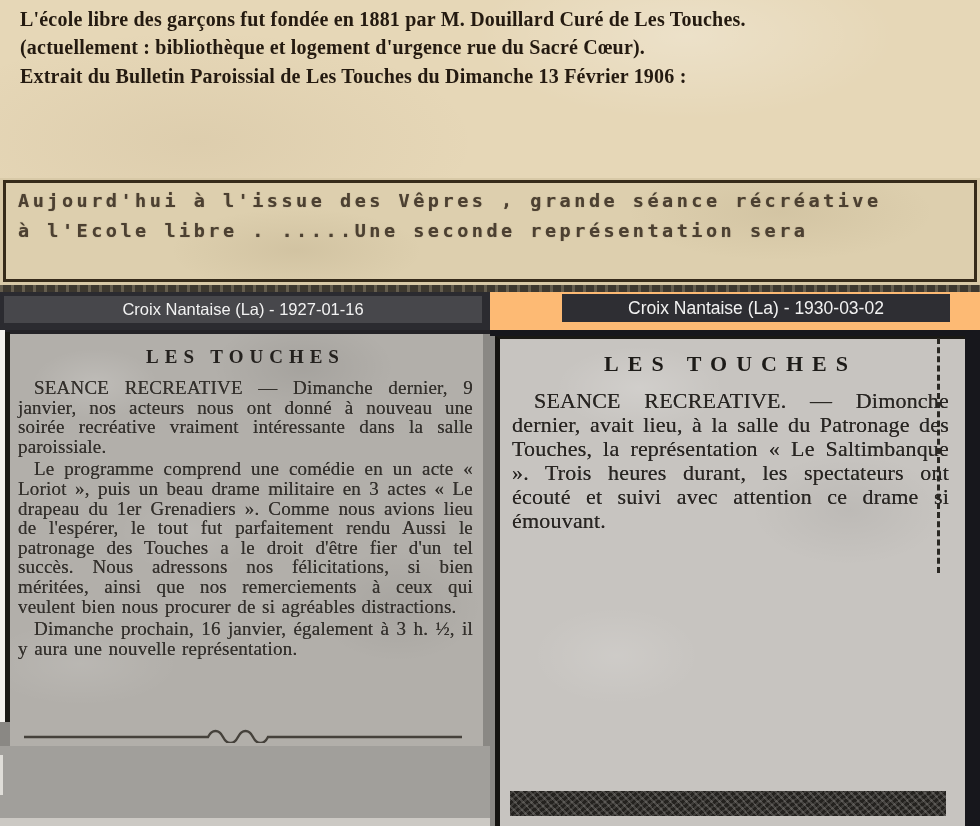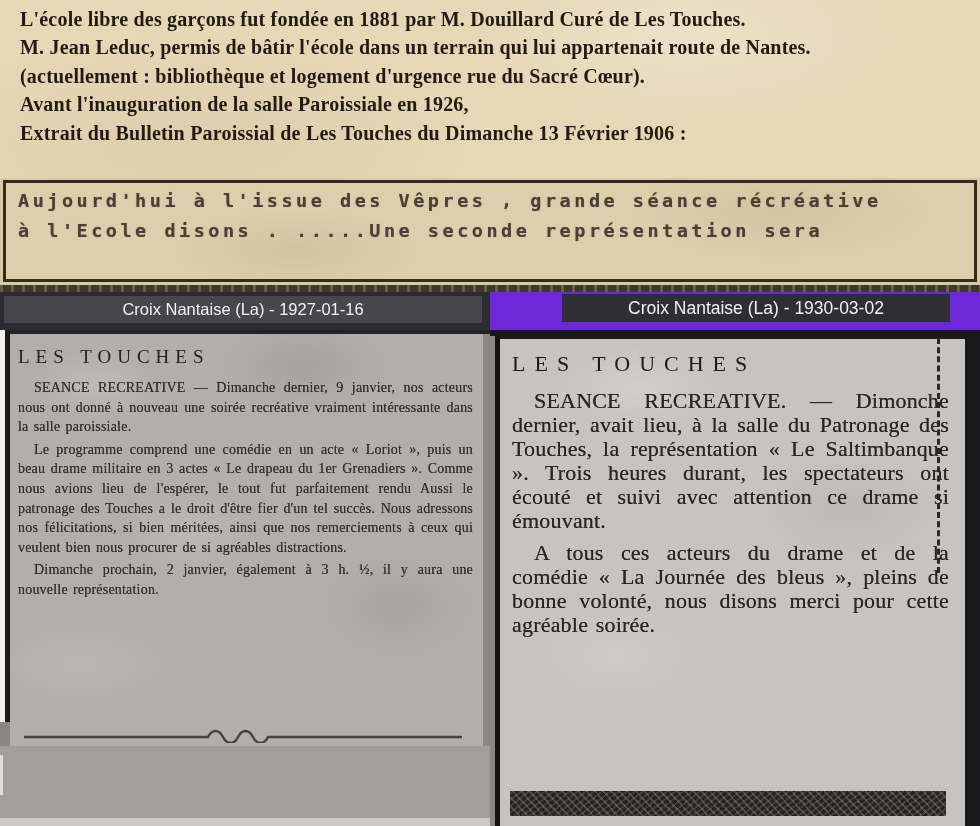--- a/index.html
+++ b/index.html
@@ -21,21 +21,21 @@
     padding:3px 14px 16px 12px;box-sizing:border-box;overflow:hidden;}
   .bulletin-line{font-family:"DejaVu Sans Mono",monospace;font-weight:bold;font-size:18.5px;line-height:30px;
     color:#4c4031;letter-spacing:3.5px;white-space:nowrap;text-shadow:0 0 1px rgba(76,64,49,.55);}
   .bulletin-edge{position:absolute;left:0;right:0;bottom:0;height:7px;background:#3d382f;
     background-image:repeating-linear-gradient(90deg, rgba(220,205,170,.25) 0 3px, transparent 3px 11px);}
 
   
   .bars{position:absolute;left:0;top:292px;width:980px;height:38px;display:flex;}
   .bar{position:relative;width:580px;height:38px;}
   .bar-left{background:#2b2b30;}
-  .bar-right{background:#6d28d9;}
+  .bar-right{background:#fdba74;}
   .bar-inner{position:absolute;display:flex;align-items:center;justify-content:center;}
   .bar-left .bar-inner{left:4px;right:8px;top:4px;bottom:7px;background:#47474b;}
   .bar-right .bar-inner{left:72px;right:30px;top:2px;bottom:8px;background:#2e2e33;}
   .bar-label{font-family:"Liberation Sans",sans-serif;color:#f2f2f2;}
   .bar-left .bar-label{font-size:16.5px;}
   .bar-right .bar-label{font-size:17.5px;}
 
   
   .papers{position:absolute;left:0;top:330px;width:980px;height:496px;}
 
@@ -44,23 +44,23 @@
   .clip-left .top-band{position:absolute;left:0;top:0;width:490px;height:4px;background:#232226;}
   .clip-left .white-edge{position:absolute;left:0;top:0;width:5px;height:392px;background:#f3f1ed;}
   .clip-left .black-edge{position:absolute;left:5px;top:2px;width:5px;height:390px;background:#1b1a16;}
   .paper-left{position:absolute;left:10px;top:4px;width:473px;height:412px;background-color:#b2afaa;
     background-image:radial-gradient(ellipse 90px 50px at 18% 12%, rgba(255,255,255,.16), transparent 70%),
                      radial-gradient(ellipse 130px 70px at 62% 8%, rgba(0,0,0,.07), transparent 70%),
                      radial-gradient(ellipse 100px 60px at 38% 48%, rgba(255,255,255,.12), transparent 70%),
                      radial-gradient(ellipse 120px 80px at 82% 66%, rgba(0,0,0,.06), transparent 70%),
                      radial-gradient(ellipse 140px 60px at 15% 80%, rgba(255,255,255,.10), transparent 70%);
     padding:10px 10px 0 8px;box-sizing:border-box;overflow:hidden;}
-  .headline{font-weight:normal;color:#24211e;}
+  .headline{font-weight:bold;text-align:center;color:#24211e;}
   .paper-left .headline{font-size:19px;letter-spacing:6px;margin:2px 0 10px 0;}
-  .paper-left p{margin:0 0 3px 0;font-size:14px;line-height:19.6px;text-align:justify;text-indent:16px;
+  .paper-left p{margin:0 0 3px 0;font-size:19px;line-height:19.6px;text-align:justify;text-indent:16px;
     color:#33302c;letter-spacing:.2px;word-spacing:1.5px;text-shadow:0 0 .5px rgba(45,40,36,.8);}
   .wavy-rule{position:absolute;left:12px;bottom:3px;}
   .clip-left .lower-gray{position:absolute;left:0;top:416px;width:490px;height:72px;background:#a19f9b;}
   .clip-left .white-chip{position:absolute;left:0;top:425px;width:3px;height:40px;background:#dfddd8;}
   .clip-left .bottom-light{position:absolute;left:0;top:488px;width:490px;height:8px;background:#ccc9c4;}
 
   
   .clip-right{position:absolute;left:490px;top:0;width:490px;height:496px;}
   .clip-right .gap-strip{position:absolute;left:0;top:6px;width:5px;height:490px;background:#8a8884;}
   .paper-right{position:absolute;left:5px;top:6px;width:470px;height:490px;background-color:#c7c4c0;
@@ -77,30 +77,28 @@
     background-image:repeating-linear-gradient(47deg, rgba(199,196,192,.22) 0 2px, transparent 2px 6px),
                      repeating-linear-gradient(-38deg, rgba(199,196,192,.16) 0 2px, transparent 2px 5px);}
 </style>
 </head>
 <body>
 
 <div id="stage">
 
   <div class="intro">
     <div class="intro-line">L'école libre des garçons fut fondée en 1881 par M. Douillard Curé de Les Touches.</div>
-    <div class="intro-line">M. Jean Leduc, permis de bâtir l'école dans un terrain qui lui appartenait route de Nantes.</div>
     <div class="intro-line">(actuellement : bibliothèque et logement d'urgence rue du Sacré Cœur).</div>
-    <div class="intro-line">Avant l'inauguration de la salle Paroissiale en 1926,</div>
     <div class="intro-line">Extrait du Bulletin Paroissial de Les Touches du Dimanche 13 Février 1906 :</div>
   </div>
 
   <div class="bulletin">
     <div class="bulletin-frame">
       <div class="bulletin-line">Aujourd'hui à l'issue des Vêpres , grande séance récréative</div>
-      <div class="bulletin-line">à l'Ecole disons . .....Une seconde représentation sera</div>
+      <div class="bulletin-line">à l'Ecole libre . .....Une seconde représentation sera</div>
     </div>
     <div class="bulletin-edge"></div>
   </div>
 
   <div class="bars">
     <div class="bar bar-left">
       <div class="bar-inner">
         <span class="bar-label">Croix Nantaise (La) - 1927-01-16</span>
       </div>
     </div>
@@ -114,35 +112,34 @@
   <div class="papers">
 
     <div class="clip-left">
       <div class="top-band"></div>
       <div class="white-edge"></div>
       <div class="black-edge"></div>
       <div class="paper-left">
         <div class="headline">LES TOUCHES</div>
         <p>SEANCE RECREATIVE — Dimanche dernier, 9 janvier, nos acteurs nous ont donné à nouveau une soirée recréative vraiment intéressante dans la salle paroissiale.</p>
         <p>Le programme comprend une comédie en un acte « Loriot », puis un beau drame militaire en 3 actes « Le drapeau du 1er Grenadiers ». Comme nous avions lieu de l'espérer, le tout fut parfaitement rendu Aussi le patronage des Touches a le droit d'être fier d'un tel succès. Nous adressons nos félicitations, si bien méritées, ainsi que nos remerciements à ceux qui veulent bien nous procurer de si agréables distractions.</p>
-        <p>Dimanche prochain, 2 janvier, également à 3 h. ½, il y aura une nouvelle représentation.</p>
+        <p>Dimanche prochain, 16 janvier, également à 3 h. ½, il y aura une nouvelle représentation.</p>
         <svg class="wavy-rule" width="442" height="14" viewBox="0 0 442 14">
           <path d="M2 8 H186 c4 -8 11 -8 15 0 c4 8 11 8 15 0 c4 -8 11 -8 15 0 c4 8 11 8 15 0 H440" stroke="#45413b" stroke-width="2.4" fill="none"></path>
         </svg>
       </div>
       <div class="lower-gray"></div>
       <div class="white-chip"></div>
       <div class="bottom-light"></div>
     </div>
 
     <div class="clip-right">
       <div class="gap-strip"></div>
       <div class="paper-right">
         <div class="headline">LES TOUCHES</div>
         <p>SEANCE RECREATIVE. — Dimonche dernier, avait lieu, à la salle du Patronage des Touches, la représentation « Le Saltimbanque ». Trois heures durant, les spectateurs ont écouté et suivi avec attention ce drame si émouvant.</p>
-        <p>A tous ces acteurs du drame et de la comédie « La Journée des bleus », pleins de bonne volonté, nous disons merci pour cette agréable soirée.</p>
         <div class="ink-bar"></div>
       </div>
       <div class="right-inner-line"></div>
     </div>
 
   </div>
 </div>
 
 </body></html>

